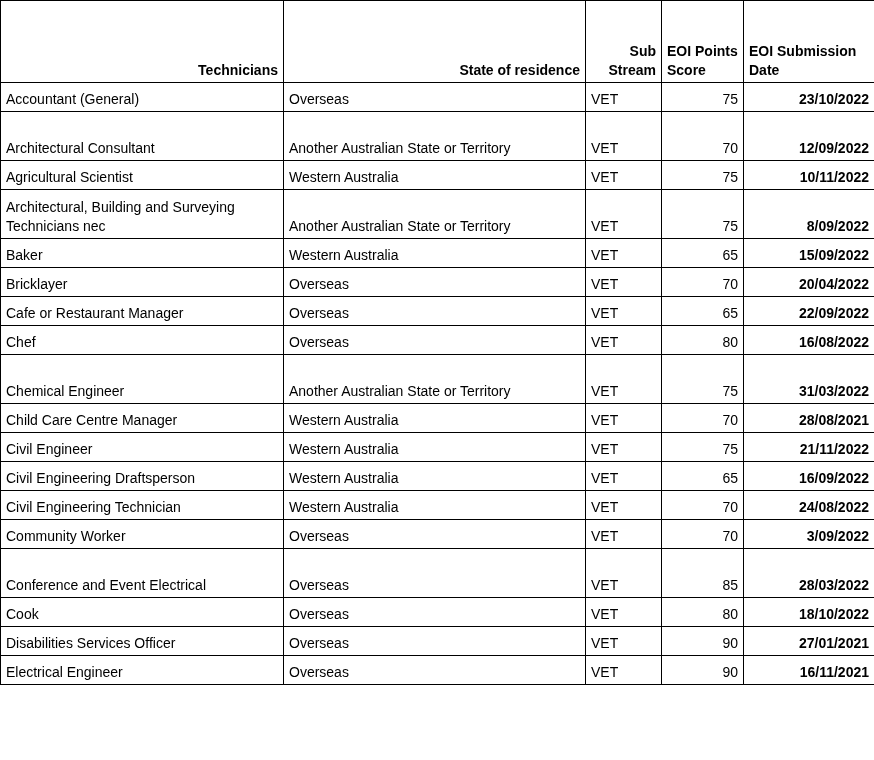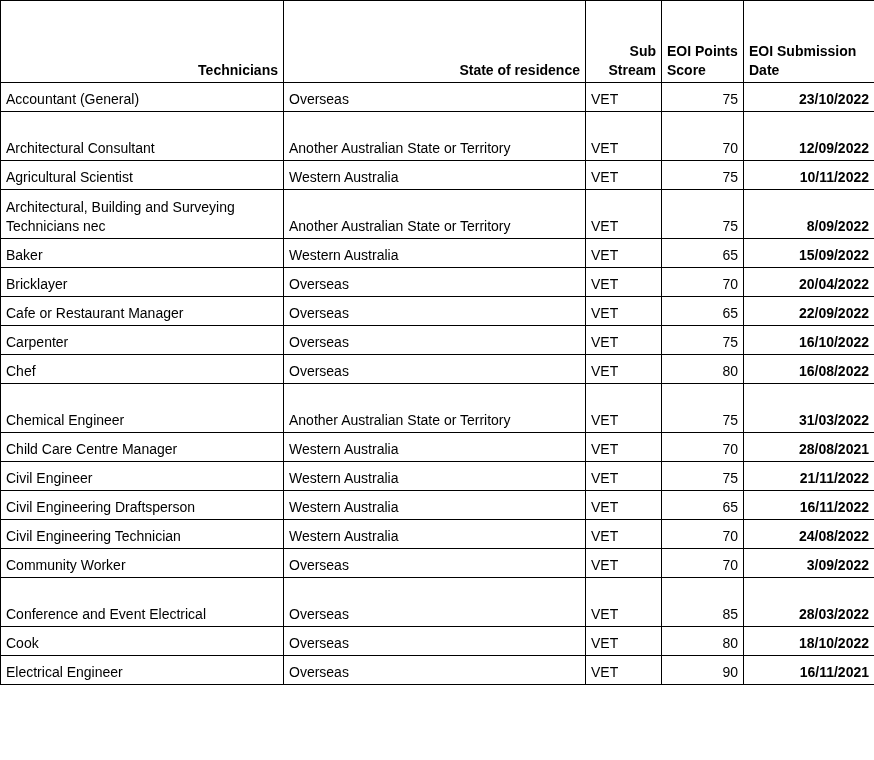--- a/index.html
+++ b/index.html
@@ -126,27 +126,20 @@
         <td class="cell-date">20/04/2022</td>
       </tr>
       <tr>
         <td class="cell-occupation">Cafe or Restaurant Manager</td>
         <td class="cell-state">Overseas</td>
         <td class="cell-substream">VET</td>
         <td class="cell-points">65</td>
         <td class="cell-date">22/09/2022</td>
       </tr>
       <tr>
-        <td class="cell-occupation">Carpenter</td>
-        <td class="cell-state">Overseas</td>
-        <td class="cell-substream">VET</td>
-        <td class="cell-points">75</td>
-        <td class="cell-date">16/10/2022</td>
-      </tr>
-      <tr>
         <td class="cell-occupation">Chef</td>
         <td class="cell-state">Overseas</td>
         <td class="cell-substream">VET</td>
         <td class="cell-points">80</td>
         <td class="cell-date">16/08/2022</td>
       </tr>
       <tr class="tall">
         <td class="cell-occupation">Chemical Engineer</td>
         <td class="cell-state">Another Australian State or Territory</td>
         <td class="cell-substream">VET</td>
@@ -165,21 +158,21 @@
         <td class="cell-state">Western Australia</td>
         <td class="cell-substream">VET</td>
         <td class="cell-points">75</td>
         <td class="cell-date">21/11/2022</td>
       </tr>
       <tr>
         <td class="cell-occupation">Civil Engineering Draftsperson</td>
         <td class="cell-state">Western Australia</td>
         <td class="cell-substream">VET</td>
         <td class="cell-points">65</td>
-        <td class="cell-date">16/11/2022</td>
+        <td class="cell-date">16/09/2022</td>
       </tr>
       <tr>
         <td class="cell-occupation">Civil Engineering Technician</td>
         <td class="cell-state">Western Australia</td>
         <td class="cell-substream">VET</td>
         <td class="cell-points">70</td>
         <td class="cell-date">24/08/2022</td>
       </tr>
       <tr>
         <td class="cell-occupation">Community Worker</td>
@@ -194,20 +187,27 @@
         <td class="cell-substream">VET</td>
         <td class="cell-points">85</td>
         <td class="cell-date">28/03/2022</td>
       </tr>
       <tr>
         <td class="cell-occupation">Cook</td>
         <td class="cell-state">Overseas</td>
         <td class="cell-substream">VET</td>
         <td class="cell-points">80</td>
         <td class="cell-date">18/10/2022</td>
+      </tr>
+      <tr>
+        <td class="cell-occupation">Disabilities Services Officer</td>
+        <td class="cell-state">Overseas</td>
+        <td class="cell-substream">VET</td>
+        <td class="cell-points">90</td>
+        <td class="cell-date">27/01/2021</td>
       </tr>
       <tr>
         <td class="cell-occupation">Electrical Engineer</td>
         <td class="cell-state">Overseas</td>
         <td class="cell-substream">VET</td>
         <td class="cell-points">90</td>
         <td class="cell-date">16/11/2021</td>
       </tr>
     </tbody>
 </table>

